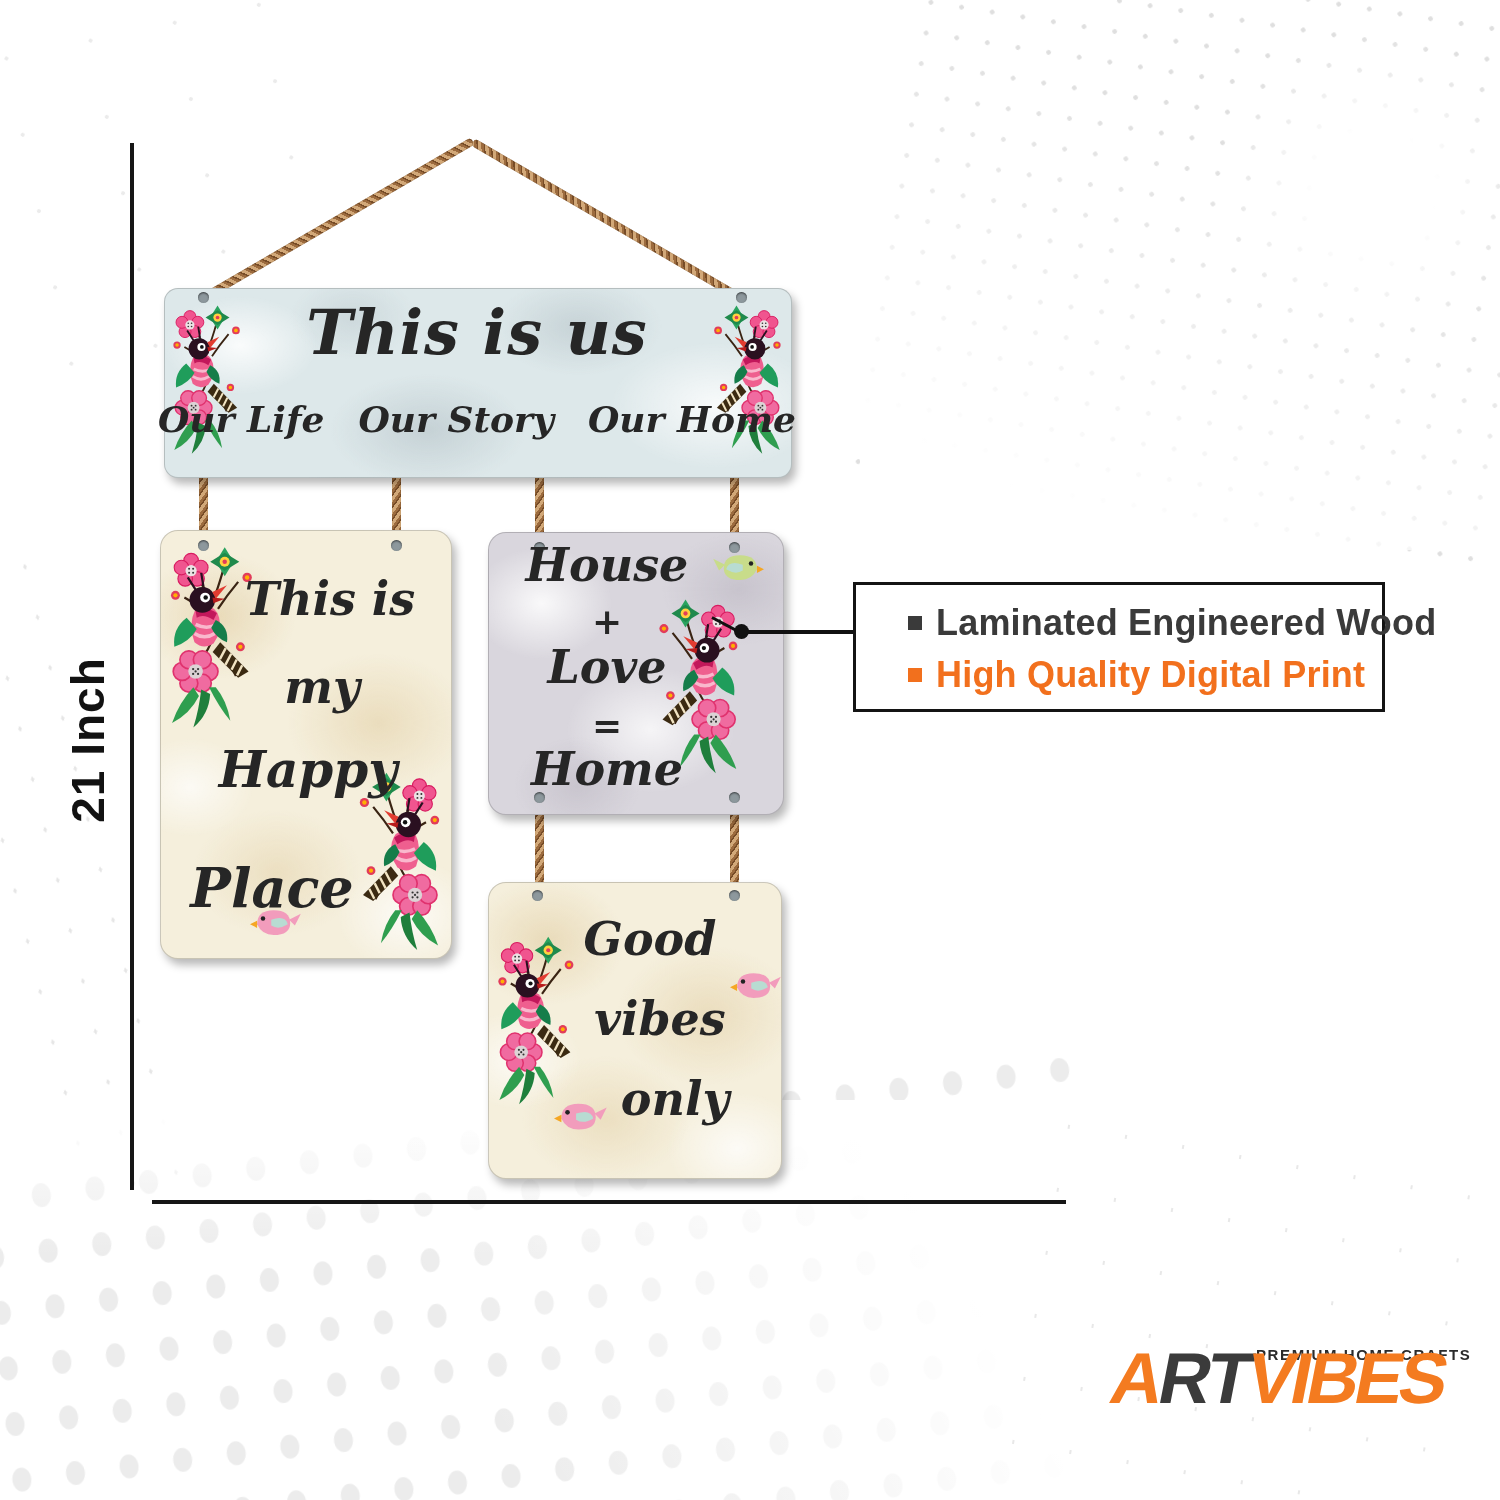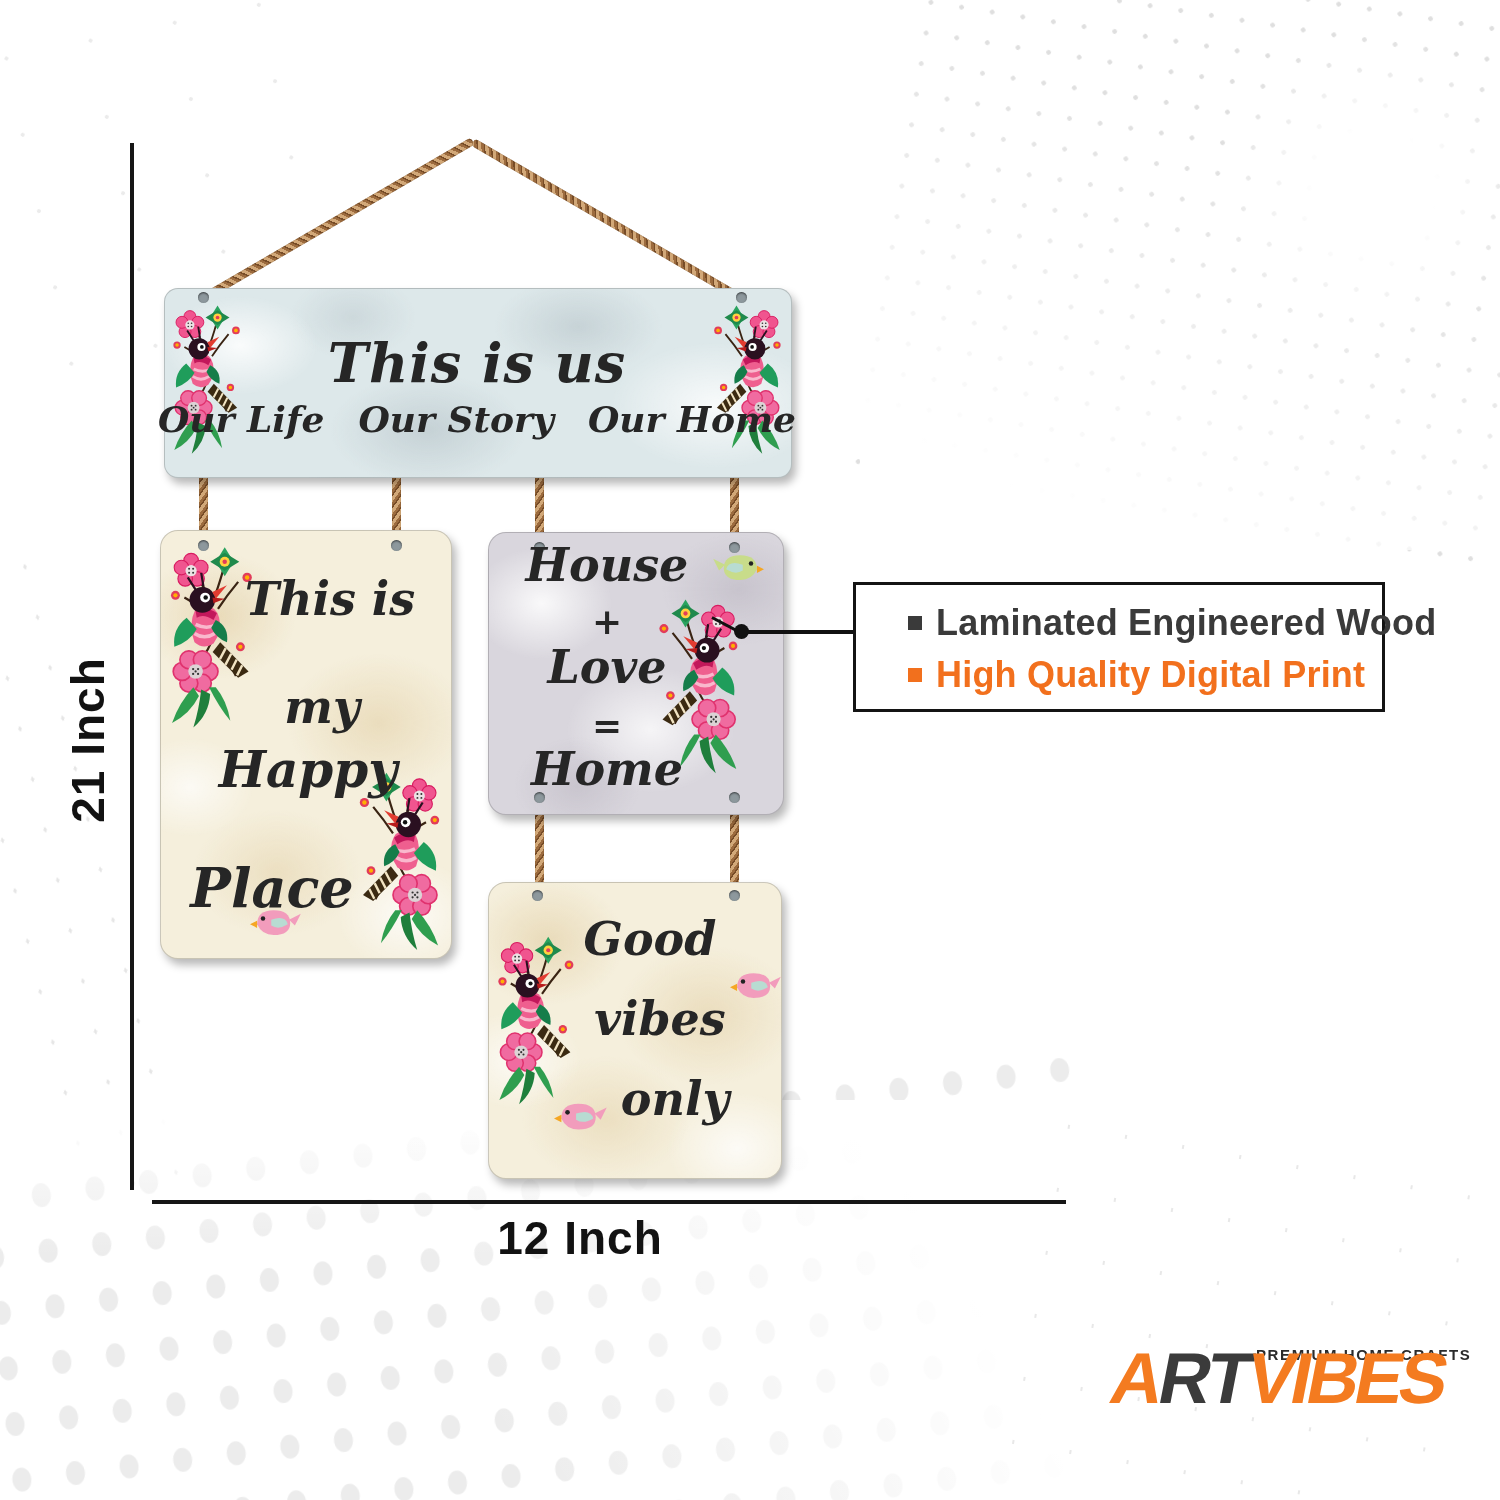--- a/index.html
+++ b/index.html
@@ -75,26 +75,26 @@
     background-image:
       radial-gradient(ellipse 100px 80px at 18% 25%,rgba(255,255,255,.85),rgba(255,255,255,0) 70%),
       radial-gradient(ellipse 120px 90px at 55% 70%,rgba(255,255,255,.75),rgba(255,255,255,0) 70%),
       radial-gradient(ellipse 110px 80px at 85% 20%,rgba(160,153,168,.30),rgba(160,153,168,0) 70%),
       radial-gradient(ellipse 90px 70px at 30% 90%,rgba(160,153,168,.28),rgba(160,153,168,0) 70%);}
   .plaque-bottom{left:488px;top:882px;width:292px;height:295px;border-radius:18px;}
 
   
   .script{position:absolute;z-index:4;font-family:"DejaVu Serif",serif;
     font-style:italic;font-weight:bold;color:#262626;text-align:center;}
-  .t-title{left:164px;top:296px;width:626px;font-size:54px;letter-spacing:1px;margin-top:35px;}
+  .t-title{left:164px;top:296px;width:626px;font-size:62px;letter-spacing:1px;}
   .t-sub{left:164px;top:398px;width:626px;display:flex;justify-content:center;gap:34px;
     font-size:36px;}
   .t-sub span{white-space:nowrap;}
   .lp1{left:220px;top:572px;width:220px;font-size:46px;}
-  .lp2{left:212px;top:680px;width:220px;font-size:46px;}
+  .lp2{left:212px;top:660px;width:220px;font-size:46px;}
   .lp3{left:198px;top:740px;width:220px;font-size:50px;}
   .lp4{left:162px;top:828px;width:220px;font-size:54px;margin-top:28px;}
   .mp1{left:507px;top:538px;width:200px;font-size:46px;}
   .mp2{left:507px;top:600px;width:200px;font-size:36px;}
   .mp3{left:507px;top:640px;width:200px;font-size:46px;}
   .mp4{left:507px;top:704px;width:200px;font-size:36px;}
   .mp5{left:507px;top:742px;width:200px;font-size:46px;}
   .bp1{left:550px;top:912px;width:200px;font-size:46px;}
   .bp2{left:560px;top:992px;width:200px;font-size:46px;}
   .bp3{left:575px;top:1072px;width:200px;font-size:46px;}
@@ -218,21 +218,20 @@
   <div class="dots dots-tr-fade"></div>
   <div class="dots dots-tl"></div>
   <div class="dots dots-left"></div>
   <div class="dots dots-bl"></div>
   <div class="dots dots-bl-fade"></div>
   <div class="dots dots-br"></div>
 
   <div class="dim-line dim-v"></div>
   <div class="dim-line dim-h"></div>
   <div class="dim-label dim-label-h">21 Inch</div>
-  <div class="dim-label dim-label-w">12 Inch</div>
 
   <div class="rope rope-diag" style="left:203px;top:294px;width:312px;transform:rotate(-30.2deg);"></div>
   <div class="rope rope-diag" style="left:473px;top:138px;width:312px;transform:rotate(30.2deg);"></div>
 
   <div class="rope rope-v" style="left:199px;top:448px;height:100px;"></div>
   <div class="rope rope-v" style="left:392px;top:448px;height:100px;"></div>
   <div class="rope rope-v" style="left:535px;top:448px;height:102px;"></div>
   <div class="rope rope-v" style="left:730px;top:448px;height:102px;"></div>
   <div class="rope rope-v" style="left:535px;top:795px;height:104px;"></div>
   <div class="rope rope-v" style="left:730px;top:795px;height:104px;"></div>

